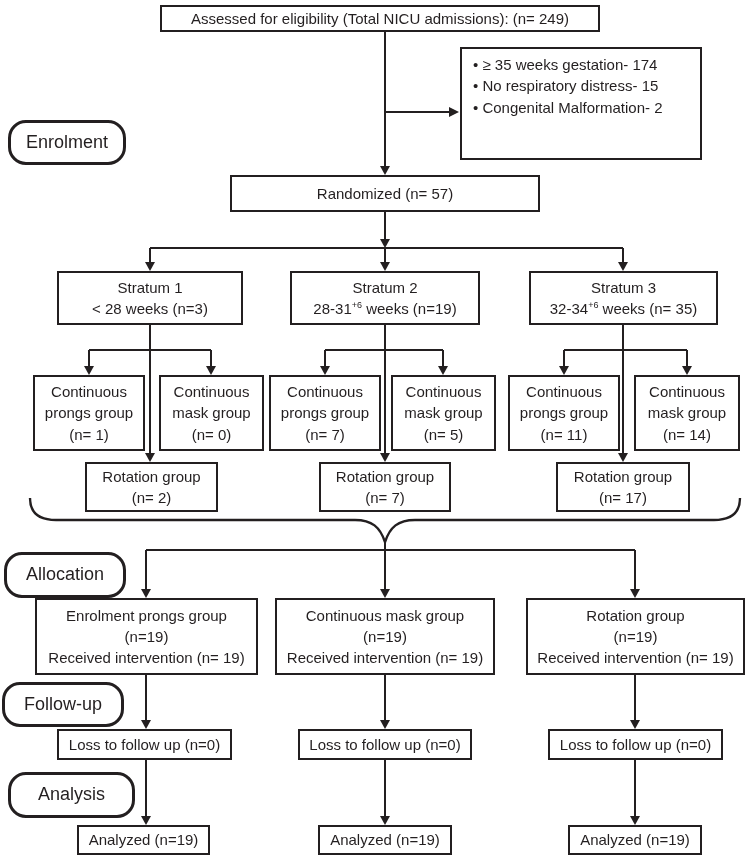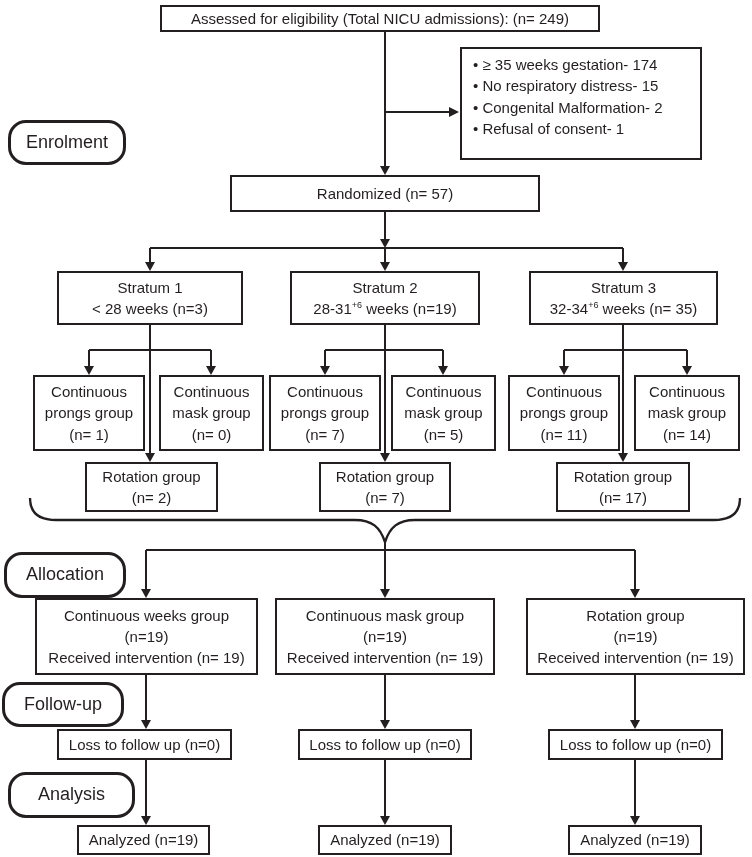--- a/index.html
+++ b/index.html
@@ -87,21 +87,20 @@
 
   <div class="box" style="left:160px;top:5px;width:440px;height:27px;text-align:right;">
     <span>Assessed for eligibility (Total NICU admissions): (n= 249)</span>
   </div>
 
   <div class="box excluded-box" style="left:460px;top:47px;width:242px;height:113px;">
     <ul>
       <li>≥ 35 weeks gestation- 174</li>
       <li>No respiratory distress- 15</li>
       <li>Congenital Malformation- 2</li>
-      <li>Refusal of consent- 1</li>
     </ul>
   </div>
 
   <div class="box stage" style="left:8px;top:120px;width:118px;height:45px;">
     <span>Enrolment</span>
   </div>
 
   <div class="box" style="left:230px;top:175px;width:310px;height:37px;">
     <span>Randomized (n= 57)</span>
   </div>
@@ -161,21 +160,21 @@
   <div class="box" style="left:556px;top:462px;width:134px;height:50px;">
     <span>Rotation group</span>
     <span>(n= 17)</span>
   </div>
 
   <div class="box stage" style="left:4px;top:552px;width:122px;height:46px;">
     <span>Allocation</span>
   </div>
 
   <div class="box" style="left:35px;top:598px;width:223px;height:77px;">
-    <span>Continuous weeks group</span>
+    <span>Enrolment prongs group</span>
     <span>(n=19)</span>
     <span>Received intervention (n= 19)</span>
   </div>
   <div class="box" style="left:275px;top:598px;width:220px;height:77px;">
     <span>Continuous mask group</span>
     <span>(n=19)</span>
     <span>Received intervention (n= 19)</span>
   </div>
   <div class="box" style="left:526px;top:598px;width:219px;height:77px;">
     <span>Rotation group</span>

